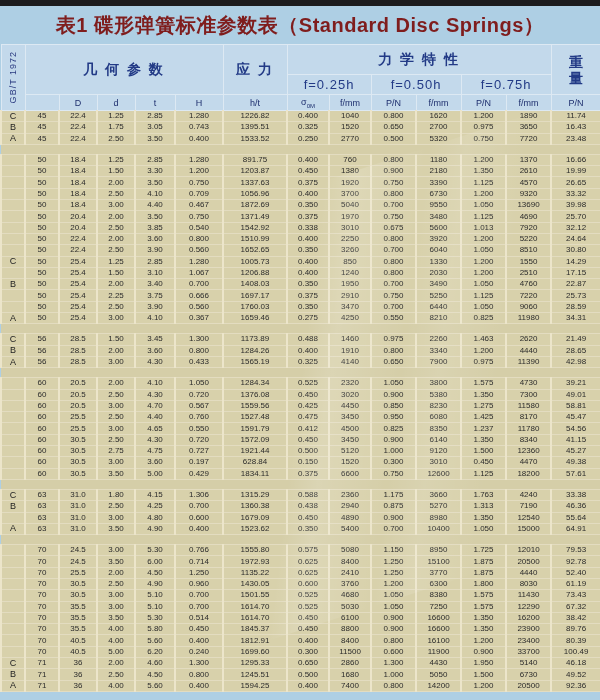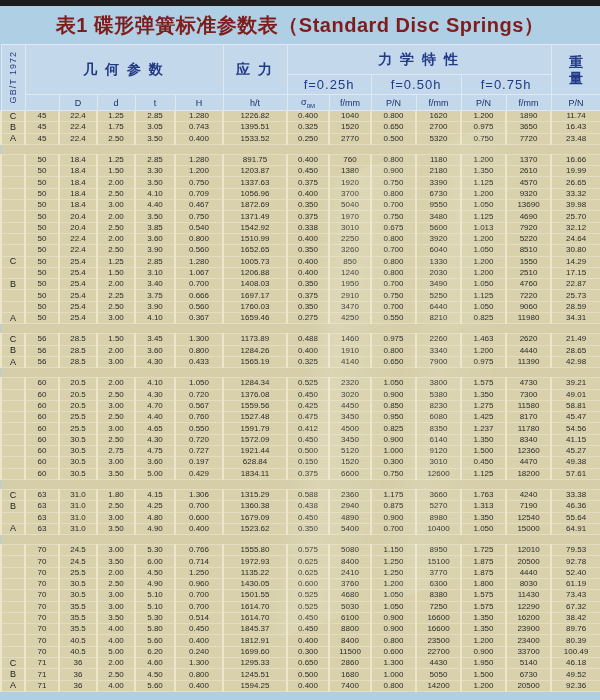--- a/index.html
+++ b/index.html
@@ -804,37 +804,37 @@
           <td class="k0"></td>
           <td class="k1">70</td>
           <td class="k2">40.5</td>
           <td class="k3">4.00</td>
           <td class="k4">5.60</td>
           <td class="k5">0.400</td>
           <td class="k6">1812.91</td>
           <td class="k7">0.400</td>
           <td class="k8">8400</td>
           <td class="k9">0.800</td>
-          <td class="k10">23500</td>
+          <td class="k10">16100</td>
           <td class="k11">1.200</td>
           <td class="k12">23400</td>
           <td class="k13">80.39</td>
         </tr>
         <tr>
           <td class="k0"></td>
           <td class="k1">70</td>
           <td class="k2">40.5</td>
           <td class="k3">5.00</td>
           <td class="k4">6.20</td>
           <td class="k5">0.240</td>
           <td class="k6">1699.60</td>
           <td class="k7">0.300</td>
           <td class="k8">11500</td>
           <td class="k9">0.600</td>
-          <td class="k10">22700</td>
+          <td class="k10">11900</td>
           <td class="k11">0.900</td>
           <td class="k12">33700</td>
           <td class="k13">100.49</td>
         </tr>
         <tr>
           <td class="k0">C</td>
           <td class="k1">71</td>
           <td class="k2">36</td>
           <td class="k3">2.00</td>
           <td class="k4">4.60</td>

